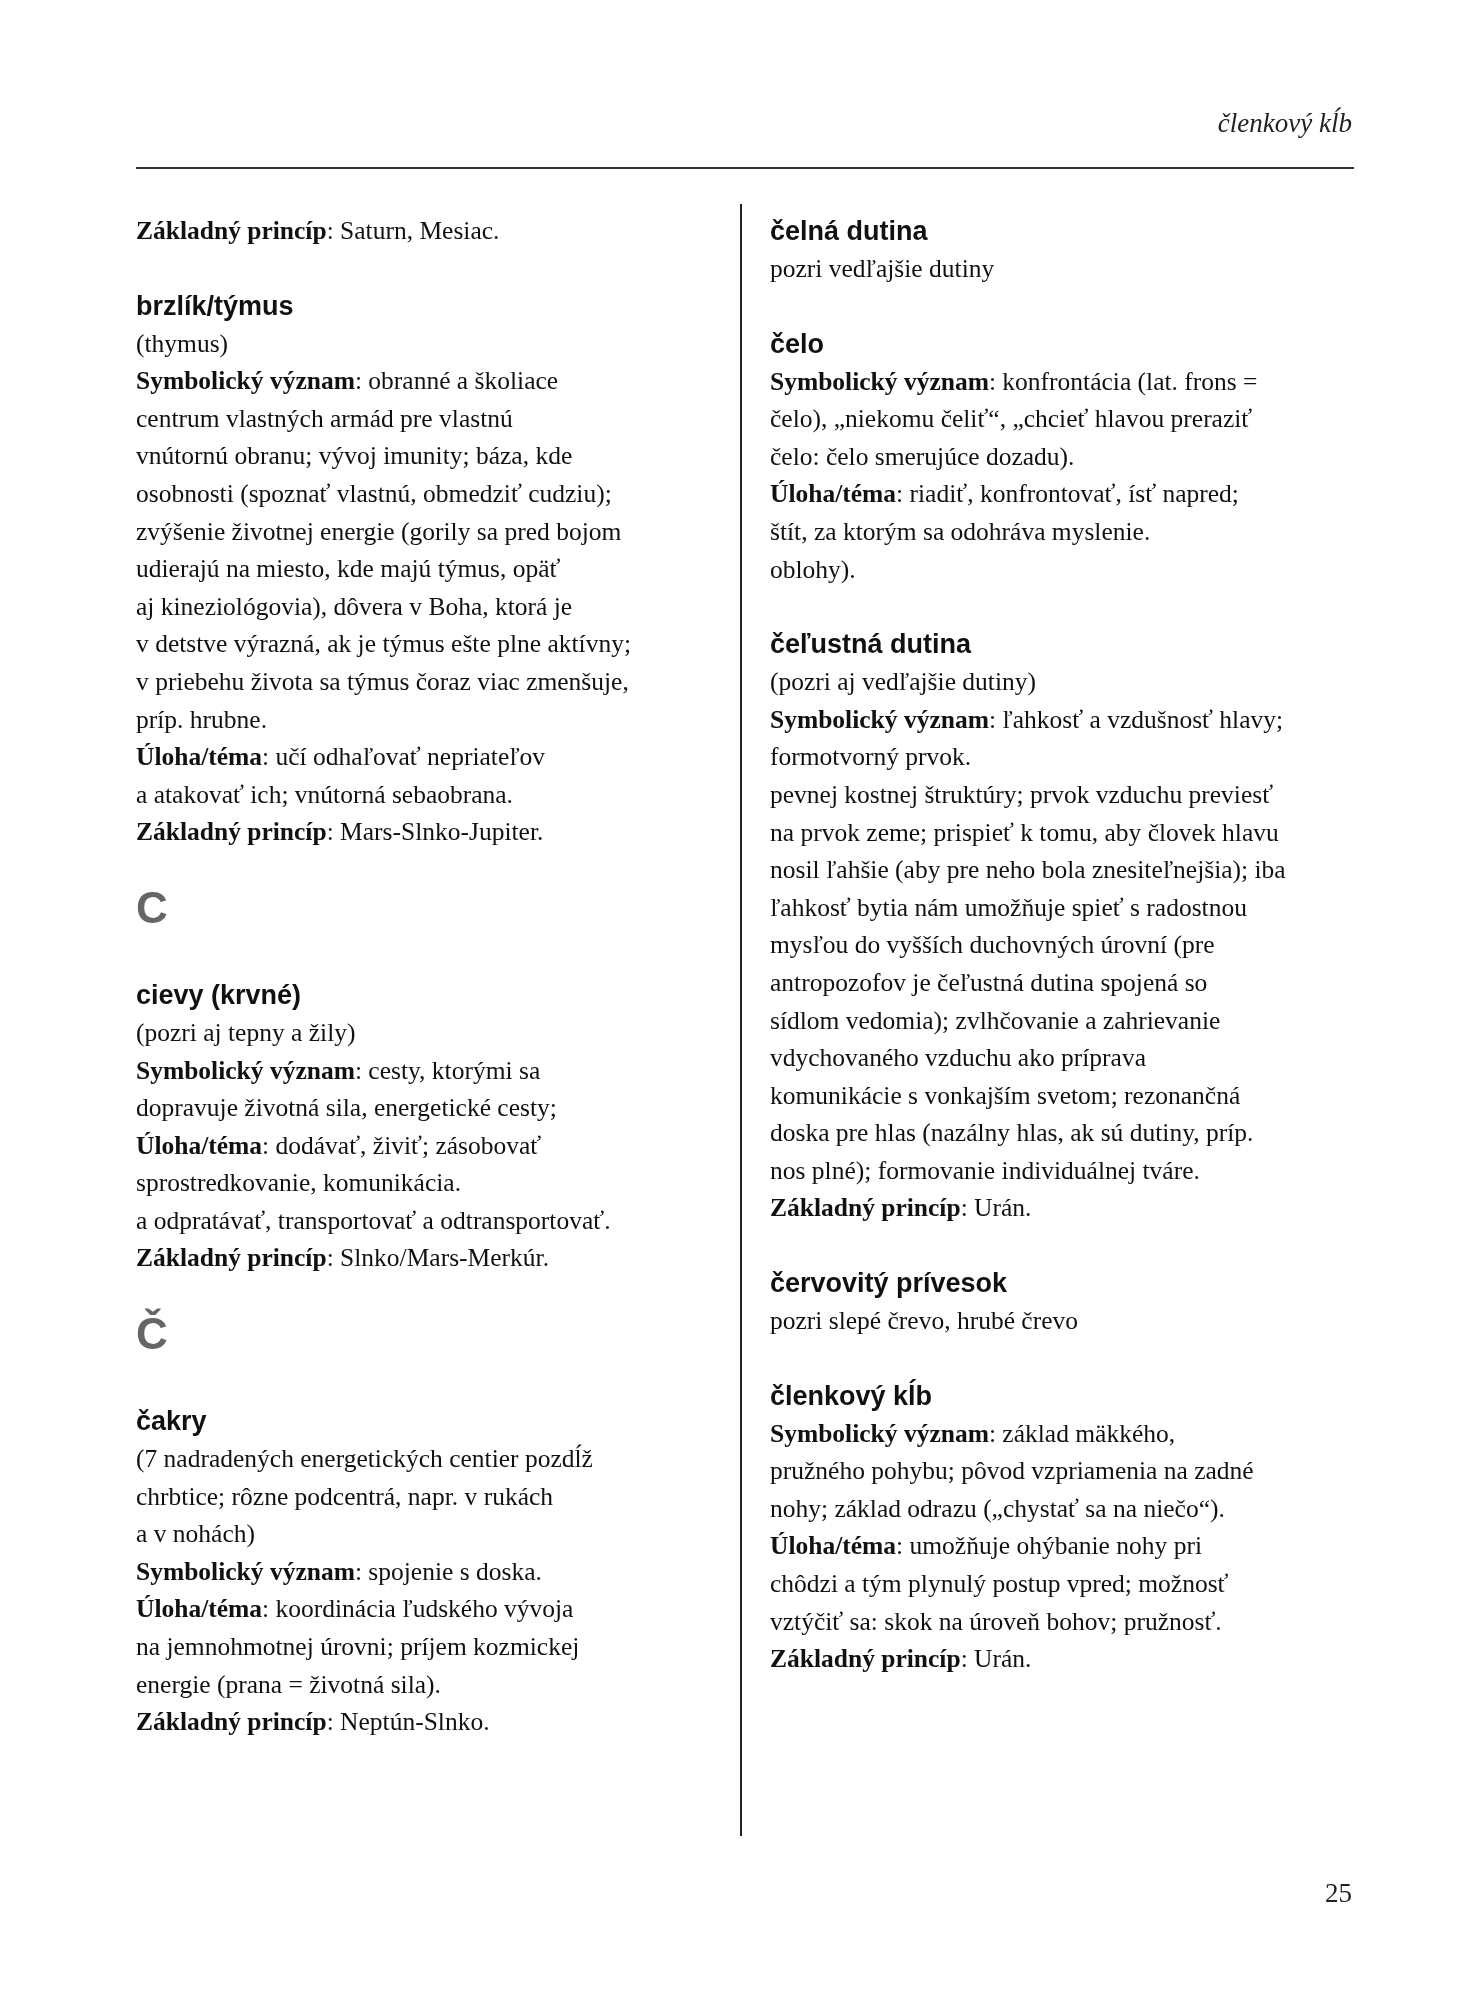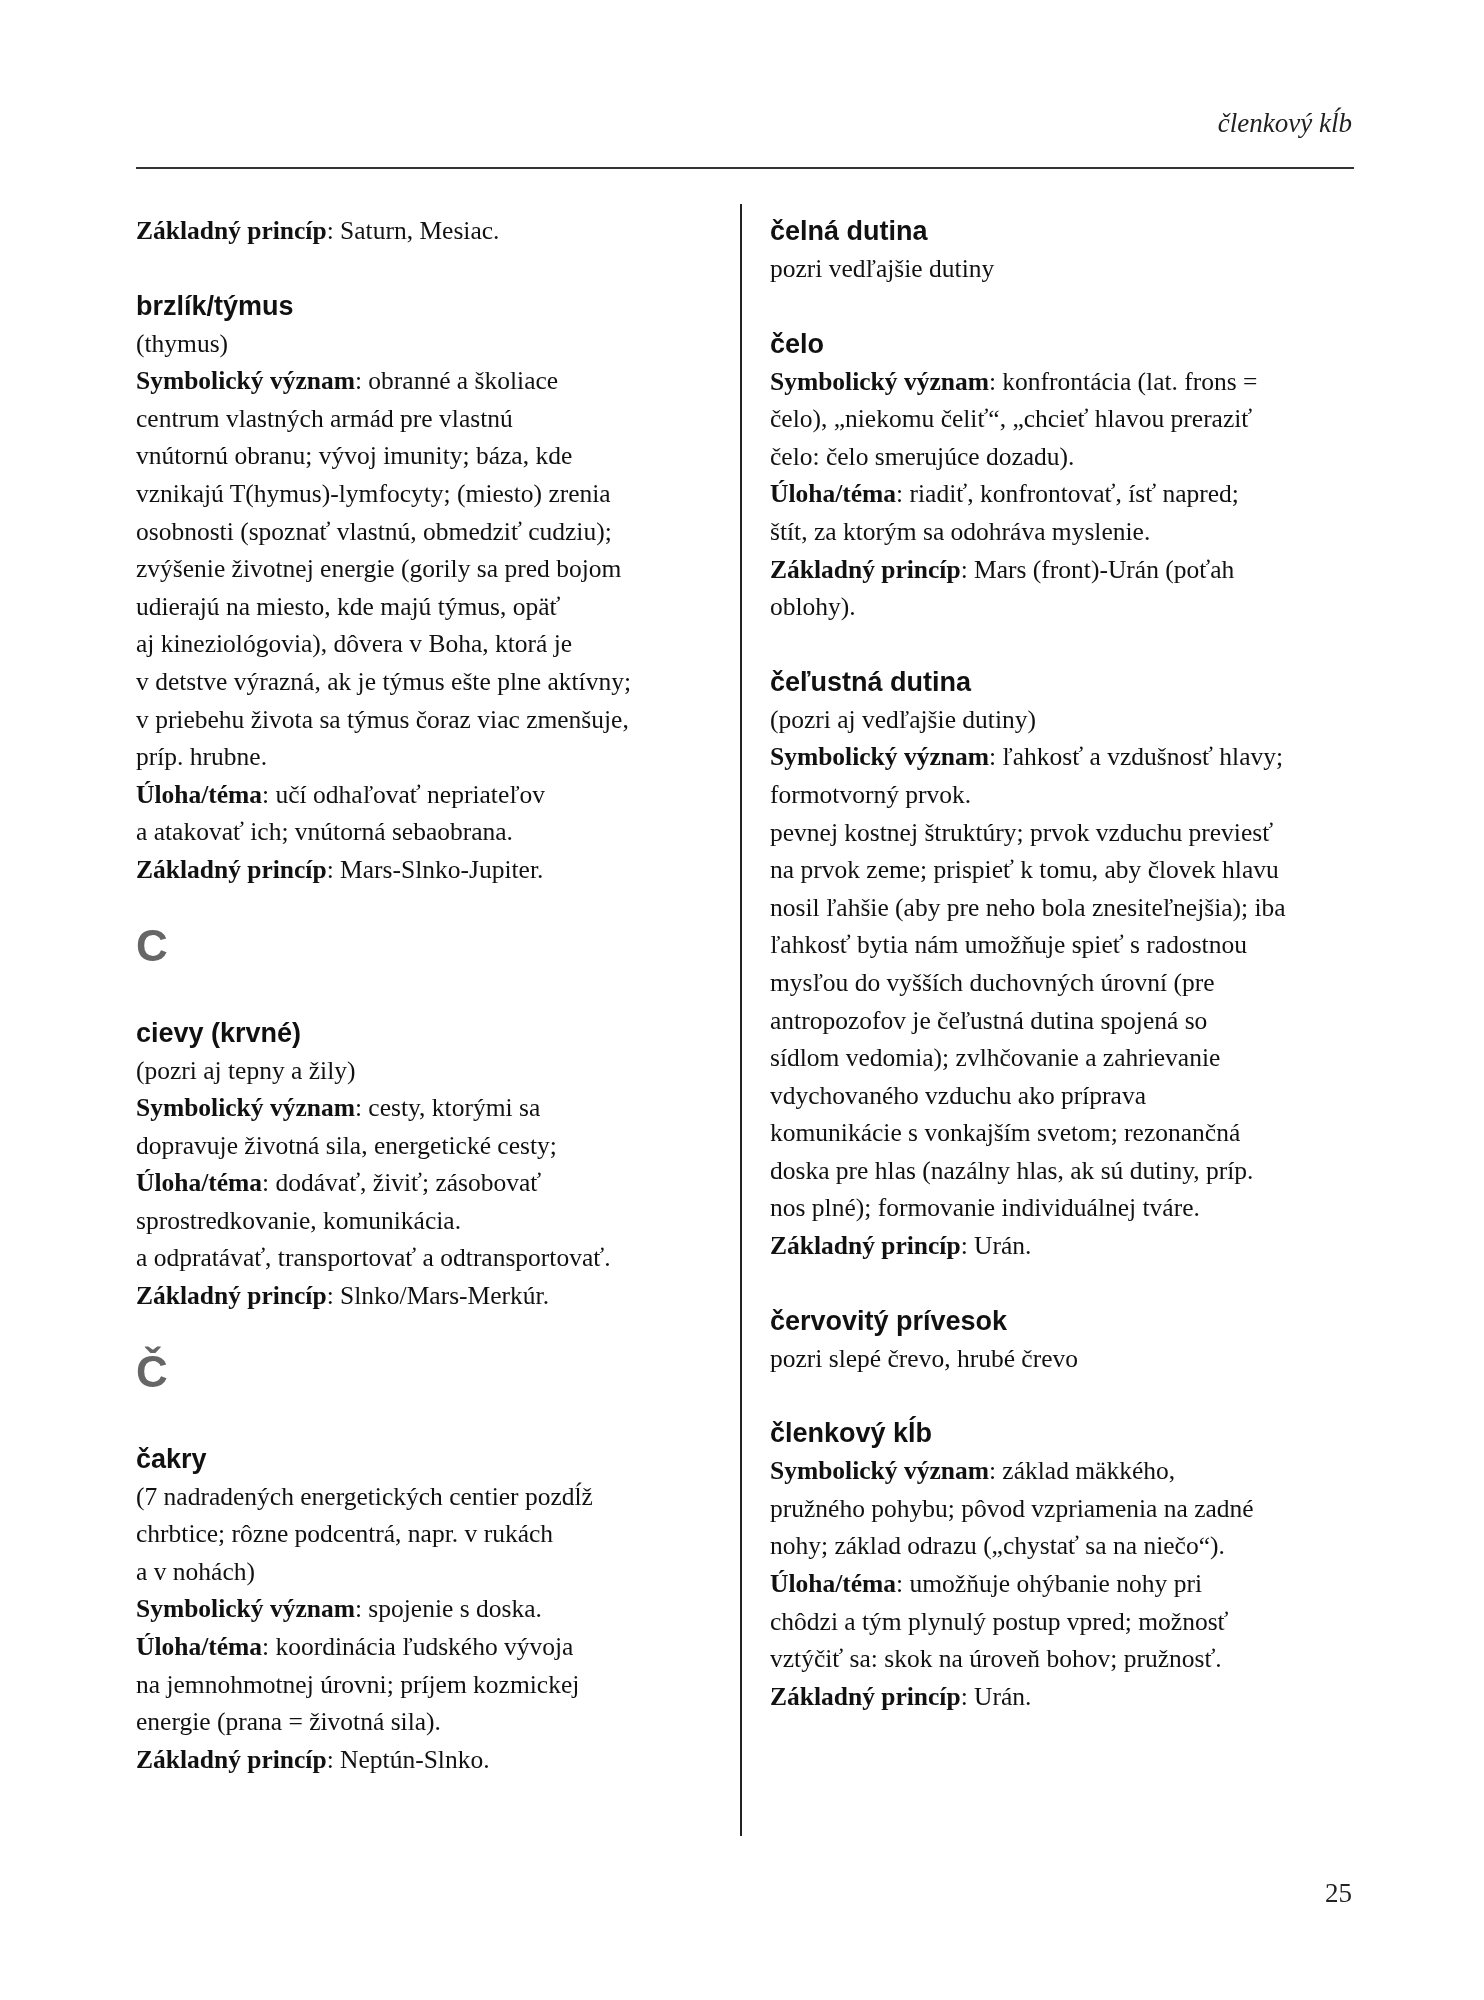--- a/index.html
+++ b/index.html
@@ -32,21 +32,20 @@
   <div class="entry">
     <span class="line"><span class="lbl">Základný princíp</span><span>: Saturn, Mesiac.</span></span>
   </div>
 
   <div class="entry">
     <div class="entry-title">brzlík/týmus</div>
     <span class="line">(thymus)</span>
     <span class="line"><span class="lbl">Symbolický význam</span><span>: obranné a školiace</span></span>
     <span class="line">centrum vlastných armád pre vlastnú</span>
     <span class="line">vnútornú obranu; vývoj imunity; báza, kde</span>
-    <span class="line">vznikajú T(hymus)-lymfocyty; (miesto) zrenia</span>
     <span class="line">osobnosti (spoznať vlastnú, obmedziť cudziu);</span>
     <span class="line">zvýšenie životnej energie (gorily sa pred bojom</span>
     <span class="line">udierajú na miesto, kde majú týmus, opäť</span>
     <span class="line">aj kineziológovia), dôvera v Boha, ktorá je</span>
     <span class="line">v detstve výrazná, ak je týmus ešte plne aktívny;</span>
     <span class="line">v priebehu života sa týmus čoraz viac zmenšuje,</span>
     <span class="line">príp. hrubne.</span>
     <span class="line"><span class="lbl">Úloha/téma</span><span>: učí odhaľovať nepriateľov</span></span>
     <span class="line">a atakovať ich; vnútorná sebaobrana.</span>
     <span class="line"><span class="lbl">Základný princíp</span><span>: Mars-Slnko-Jupiter.</span></span>
@@ -86,21 +85,20 @@
     <span class="line">pozri vedľajšie dutiny</span>
   </div>
 
   <div class="entry">
     <div class="entry-title">čelo</div>
     <span class="line"><span class="lbl">Symbolický význam</span><span>: konfrontácia (lat. frons =</span></span>
     <span class="line">čelo), „niekomu čeliť“, „chcieť hlavou preraziť</span>
     <span class="line">čelo: čelo smerujúce dozadu).</span>
     <span class="line"><span class="lbl">Úloha/téma</span><span>: riadiť, konfrontovať, ísť napred;</span></span>
     <span class="line">štít, za ktorým sa odohráva myslenie.</span>
-    <span class="line"><span class="lbl">Základný princíp</span><span>: Mars (front)-Urán (poťah</span></span>
     <span class="line">oblohy).</span>
   </div>
 
   <div class="entry">
     <div class="entry-title">čeľustná dutina</div>
     <span class="line">(pozri aj vedľajšie dutiny)</span>
     <span class="line"><span class="lbl">Symbolický význam</span><span>: ľahkosť a vzdušnosť hlavy;</span></span>
     <span class="line">formotvorný prvok.</span>
     <span class="line">pevnej kostnej štruktúry; prvok vzduchu previesť</span>
     <span class="line">na prvok zeme; prispieť k tomu, aby človek hlavu</span>

